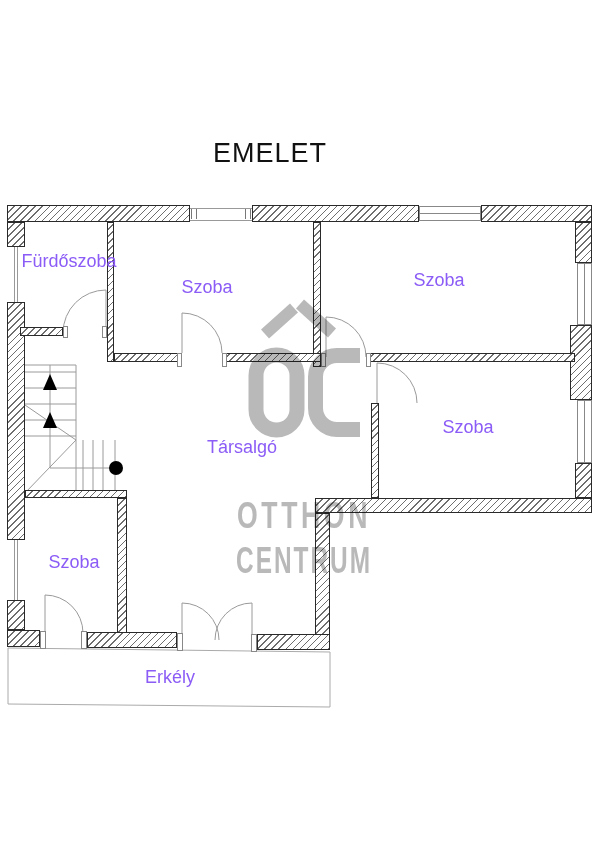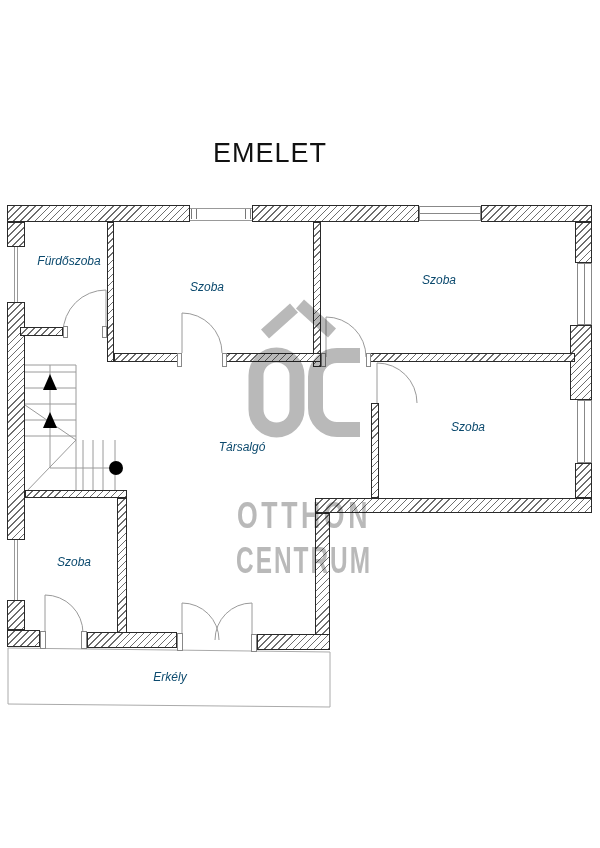--- a/index.html
+++ b/index.html
@@ -11,21 +11,21 @@
   
   .win-h{position:absolute;box-sizing:border-box;border-top:1px solid #999;border-bottom:1px solid #999;background:#fff;}
   .win-frame{position:absolute;box-sizing:border-box;border:1px solid #888;background:#fff;}
   .win-frame.mid-v{background-image:linear-gradient(90deg,transparent 0 6px,#888 6px 7px,transparent 7px);}
   .win-frame.mid-h{background-image:linear-gradient(0deg,transparent 0 6px,#888 6px 7px,transparent 7px);}
   .win-thin-v{position:absolute;background:#fff;
         background-image:linear-gradient(90deg,transparent 0 6px,#999 6px 7px,transparent 7px 9px,#999 9px 10px,transparent 10px);}
   .tick{position:absolute;width:4px;height:10px;border-left:1px solid #777;border-right:1px solid #777;}
   .jamb{position:absolute;box-sizing:border-box;background:#fff;border:1px solid #888;}
   
-  .lbl{position:absolute;transform:translate(-50%,-50%);white-space:nowrap;font-size:12px;color:#0c4a6e;font-style:italic;}
+  .lbl{position:absolute;transform:translate(-50%,-50%);white-space:nowrap;font-size:18px;color:#8b5cf6;}
   .title{position:absolute;transform:translate(-50%,-50%);font-size:27px;letter-spacing:1px;color:#111;}
   svg{position:absolute;left:0;top:0;}
   #watermark{mix-blend-mode:multiply;pointer-events:none;}
 </style>
 </head>
 <body>
 
 <div id="canvas">
 
   <svg width="600" height="848" viewBox="0 0 600 848">

